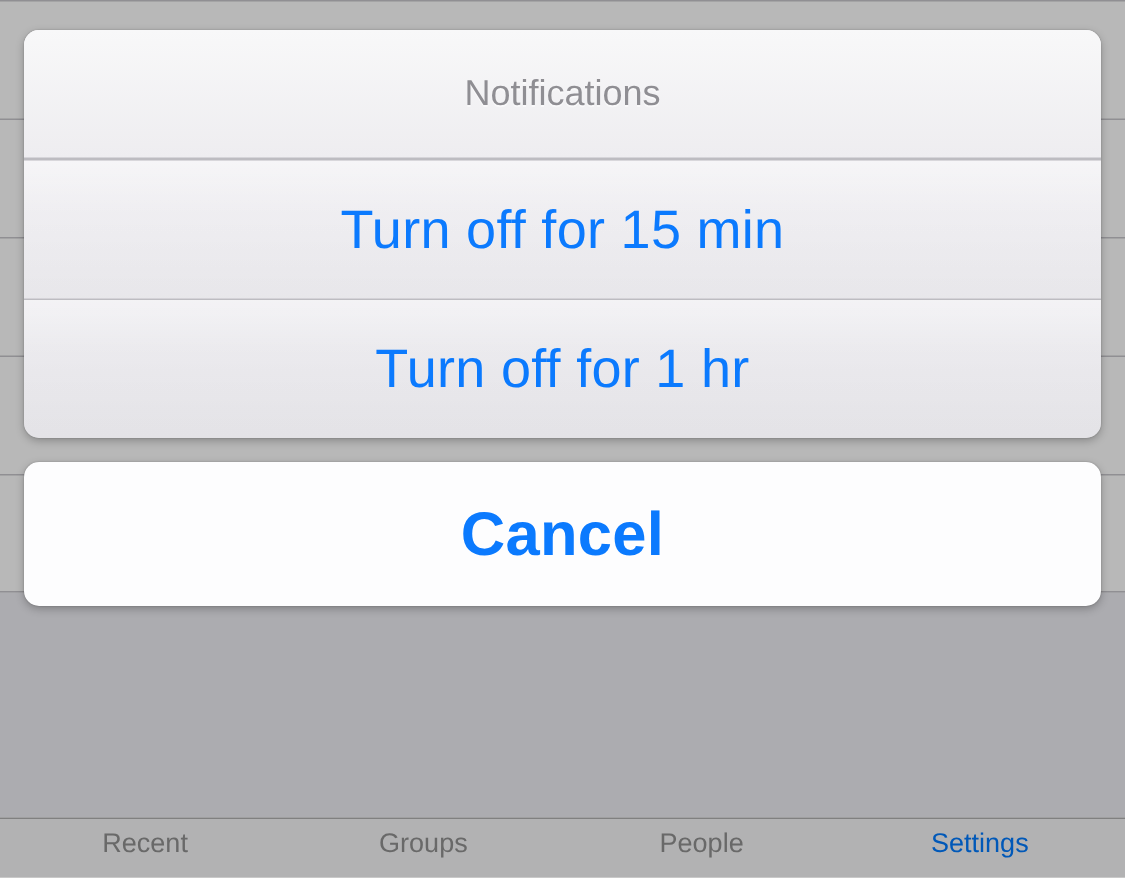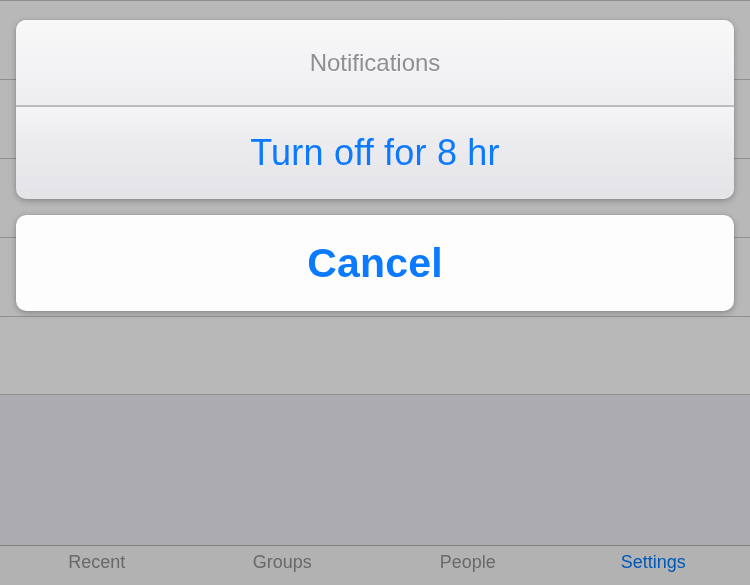--- a/index.html
+++ b/index.html
@@ -142,17 +142,18 @@
     <div class="tab">Groups</div>
     <div class="tab">People</div>
     <div class="tab active">Settings</div>
   </div>
 </div>
 
 <div class="overlay">
   <div class="sheet-wrap">
     <div class="sheet">
       <div class="sheet-title">Notifications</div>
-      <div class="sheet-option">Turn off for 8 hr</div>
+      <div class="sheet-option">Turn off for 15 min</div>
+      <div class="sheet-option">Turn off for 1 hr</div>
     </div>
     <div class="cancel">Cancel</div>
   </div>
 </div>
 
 </body></html>

